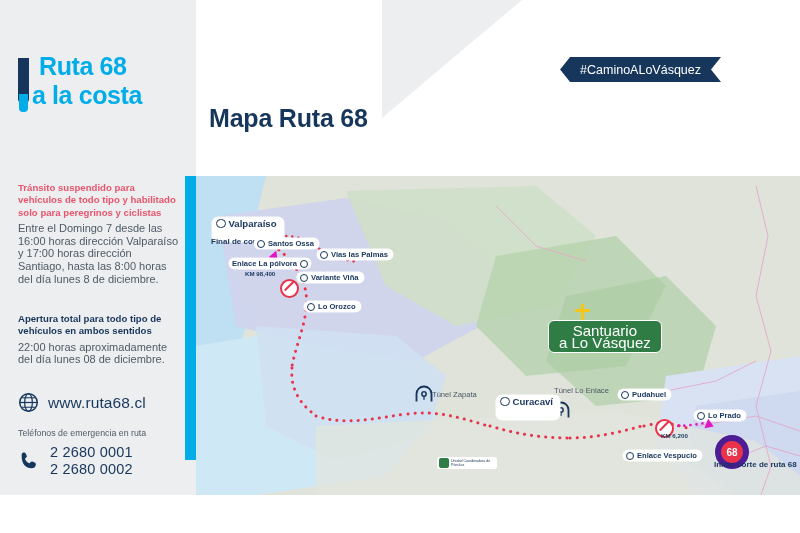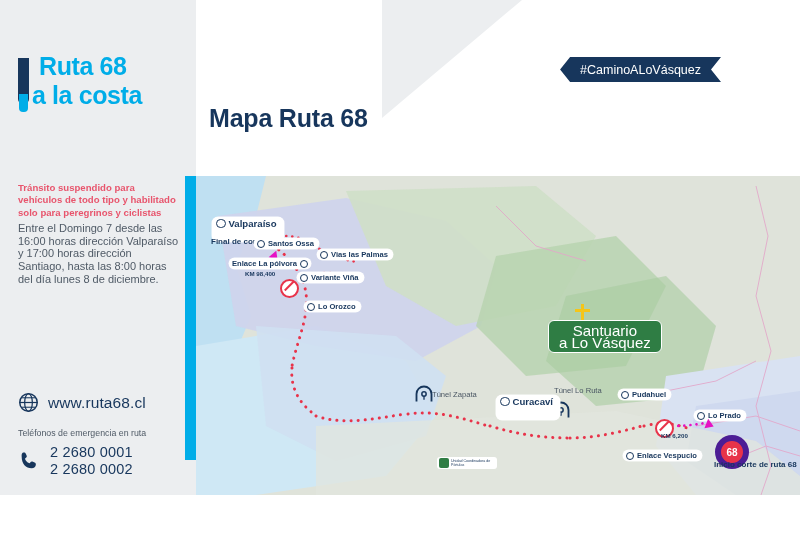--- a/index.html
+++ b/index.html
@@ -92,20 +92,24 @@
       <div class="brand-bar"></div>
       <div class="brand-l1">Ruta 68</div>
       <div class="brand-l2">a la costa</div>
     </div>
 
     <div class="sb-block" style="top:182px;">
       <p class="sb-h">Tránsito suspendido para vehículos de todo tipo y habilitado solo para peregrinos y ciclistas</p>
       <p class="sb-p">Entre el Domingo 7 desde las 16:00 horas dirección Valparaíso y 17:00 horas dirección Santiago, hasta las 8:00 horas del día lunes 8 de diciembre.</p>
     </div>
 
+    <div class="sb-block" style="top:313px;">
+      <p class="sb-h navy">Apertura total para todo tipo de vehículos en ambos sentidos</p>
+      <p class="sb-p">22:00 horas aproximadamente del día lunes 08 de diciembre.</p>
+    </div>
 
     <div class="web-row">
       <svg width="21" height="21" viewBox="0 0 24 24">
         <circle cx="12" cy="12" r="10" fill="none" stroke="#17365c" stroke-width="1.7"></circle>
         <ellipse cx="12" cy="12" rx="4.4" ry="10" fill="none" stroke="#17365c" stroke-width="1.4"></ellipse>
         <line x1="2" y1="12" x2="22" y2="12" stroke="#17365c" stroke-width="1.4"></line>
         <line x1="3.6" y1="6.6" x2="20.4" y2="6.6" stroke="#17365c" stroke-width="1.2"></line>
         <line x1="3.6" y1="17.4" x2="20.4" y2="17.4" stroke="#17365c" stroke-width="1.2"></line>
       </svg>
       <span class="web-url">www.ruta68.cl</span>
@@ -244,21 +248,21 @@
     </div>
 
     <div class="tunnel" style="left:355px;top:224px;">
       <svg width="20" height="20" viewBox="0 0 24 24">
         <path d="M3 21 V12 A9 9 0 0 1 21 12 V21" fill="none" stroke="#17365c" stroke-width="2.2"></path>
         <circle cx="12" cy="12" r="2.6" fill="none" stroke="#17365c" stroke-width="1.8"></circle>
         <path d="M12 14.6 L12 19" stroke="#17365c" stroke-width="1.6"></path>
       </svg>
     </div>
     <div class="mlabel plain" style="left:358px;top:210px;color:#4a5663;font-weight:normal;">
-      <span>Túnel Lo Ruta</span>
+      <span>Túnel Lo Enlace</span>
     </div>
 
     <div class="mlabel big" style="left:300px;top:219px;">
       <span class="dot"></span>
       <span>Curacaví</span>
     </div>
 
     <div class="shield68">68</div>
 
     <div class="mlabel" style="left:422px;top:213px;">

